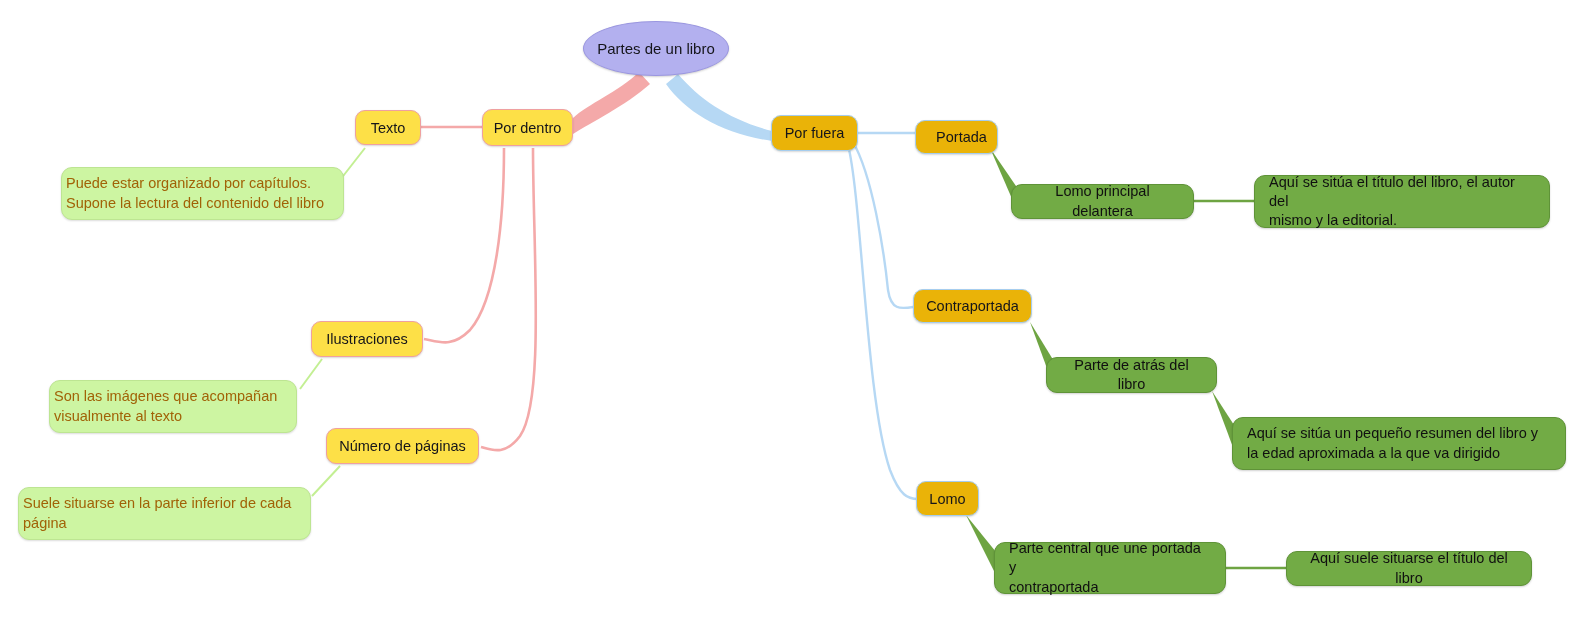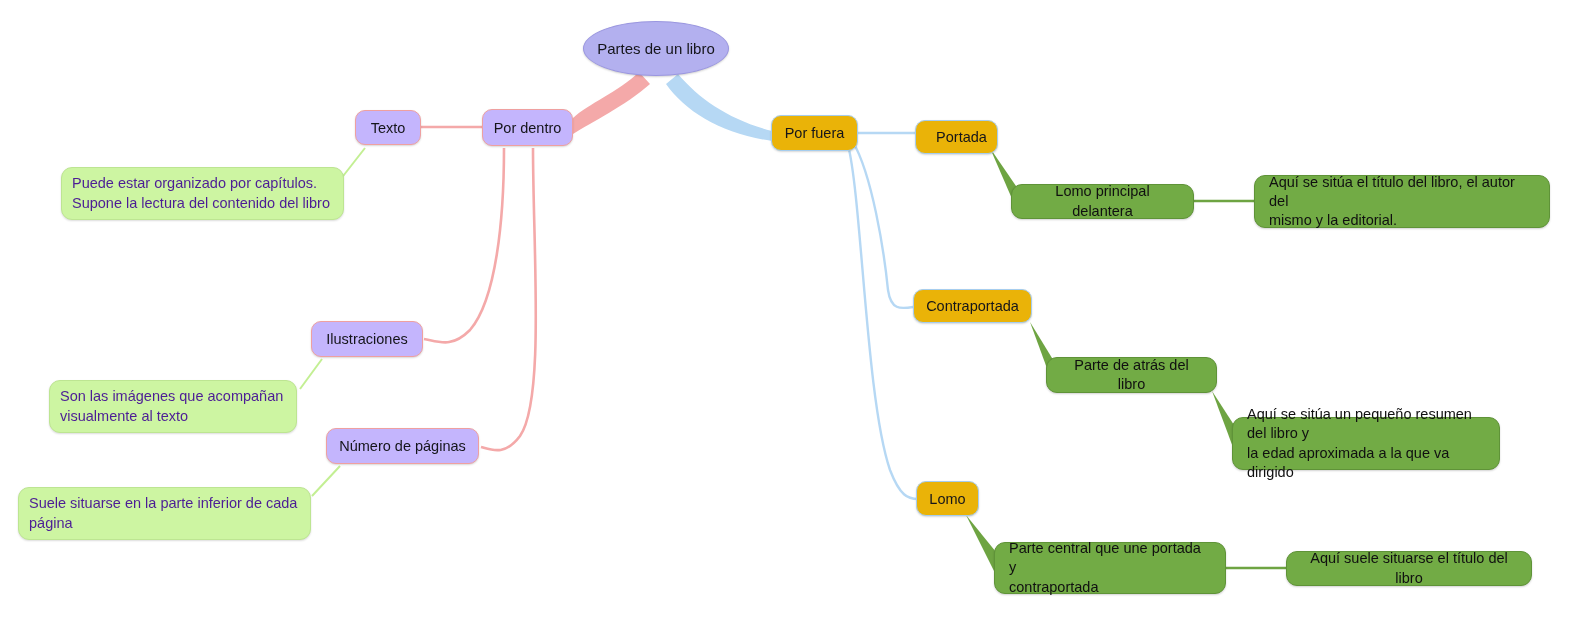--- a/index.html
+++ b/index.html
@@ -40,21 +40,21 @@
     background: #b3b0ef;
     border: 1px solid #9a96e0;
     justify-content: center;
     text-align: center;
     font-size: 15px;
     color: #15151a;
     box-shadow: 0 1px 2px rgba(0,0,0,0.18);
   }
   .node-pink {
     border-radius: 10px;
-    background: #c4b5fd;
+    background: #fde047;
     border: 1px solid #efa0a0;
     justify-content: center;
     text-align: center;
     font-size: 14.5px;
     color: #15151a;
     box-shadow: 0 1px 2px rgba(0,0,0,0.16);
   }
   .node-blue {
     border-radius: 10px;
     background: #eab308;
@@ -65,22 +65,22 @@
     color: #15151a;
     box-shadow: 0 1px 2px rgba(0,0,0,0.16);
   }
   .node-lightgreen {
     border-radius: 11px;
     background: #cdf5a2;
     border: 1px solid #bde592;
     justify-content: flex-start;
     text-align: left;
     font-size: 14.5px;
-    color: #4c1d95;
-    padding: 0 10px;
+    color: #a16207;
+    padding: 0 4px;
     line-height: 1.32;
     box-shadow: 0 1px 2px rgba(0,0,0,0.14);
   }
   .node-darkgreen {
     border-radius: 11px;
     background: #72ab45;
     border: 1px solid #5f9338;
     justify-content: flex-start;
     text-align: left;
     font-size: 14.5px;
@@ -189,21 +189,21 @@
   </div>
 
   <div class="node node-blue" style="left:913px; top:289px; width:119px; height:34px;">
     <span>Contraportada</span>
   </div>
 
   <div class="node node-darkgreen center" style="left:1046px; top:357px; width:171px; height:36px;">
     <span>Parte de atrás del libro</span>
   </div>
 
-  <div class="node node-darkgreen" style="left:1232px; top:417px; width:268px; height:53px;">
+  <div class="node node-darkgreen" style="left:1232px; top:417px; width:334px; height:53px;">
     <span>Aquí se sitúa un pequeño resumen del libro y
 la edad aproximada a la que va dirigido</span>
   </div>
 
   <div class="node node-blue" style="left:916px; top:481px; width:63px; height:35px;">
     <span>Lomo</span>
   </div>
 
   <div class="node node-darkgreen" style="left:994px; top:542px; width:232px; height:52px;">
     <span>Parte central que une portada y

